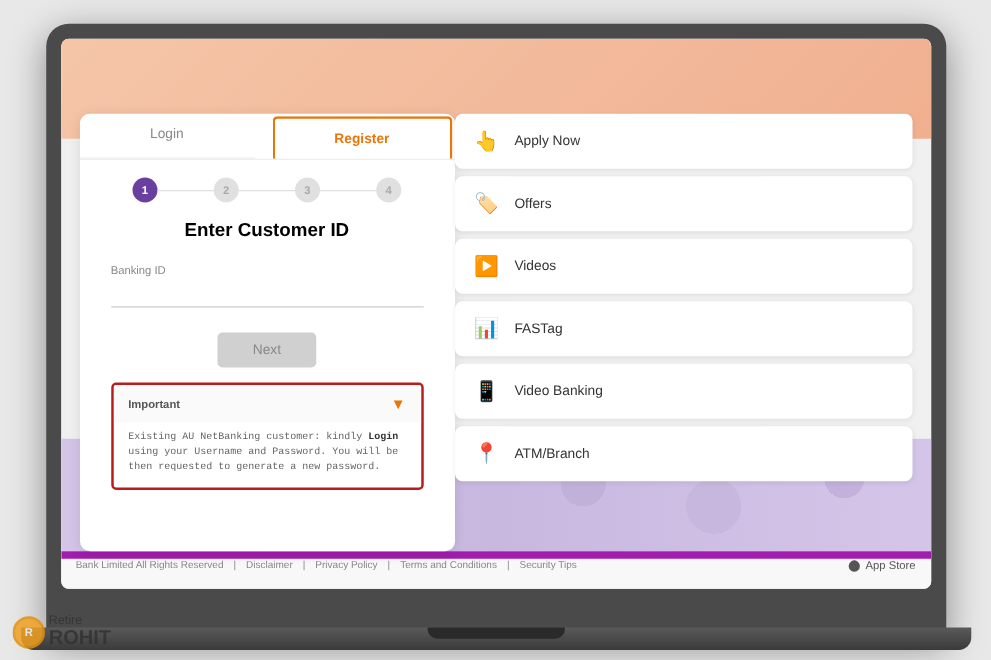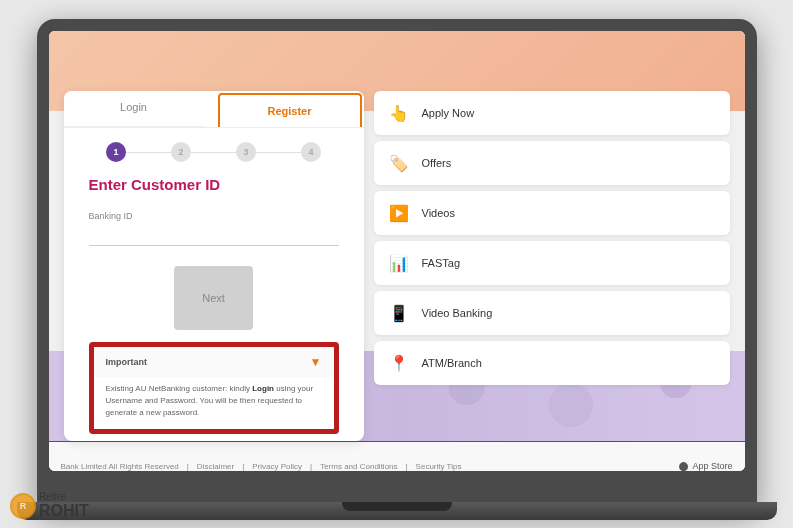--- a/index.html
+++ b/index.html
@@ -73,26 +73,26 @@
                   radial-gradient(circle at 60% 40%, #b8a8d0 18px, transparent 18px),
                   radial-gradient(circle at 75% 60%, #c0b0d8 22px, transparent 22px),
                   radial-gradient(circle at 90% 35%, #b8a0d0 16px, transparent 16px);
     }
 
     
     .footer-bar {
       width: 100%;
       height: 30px;
       background: #f8f8f8;
-      border-top: 1px solid #a21caf;
+      border-top: 6px solid #a21caf;
       position: absolute;
       bottom: 0;
       left: 0;
       display: flex;
-      align-items: flex-end;
+      align-items: flex-start;
       justify-content: space-between;
       padding: 0 12px;
       font-size: 8px;
       color: #888;
     }
 
     .footer-left {
       display: flex;
       gap: 8px;
     }
@@ -111,21 +111,20 @@
     }
 
     
     .main-content {
       position: absolute;
       top: 60px;
       left: 15px;
       right: 15px;
       bottom: 30px;
       display: flex;
-      gap: 10px;
     }
 
     
     .left-panel {
       flex: 0 0 300px;
       background: white;
       border-radius: 8px;
       overflow: hidden;
       box-shadow: 0 2px 10px rgba(0,0,0,0.1);
     }
@@ -198,23 +197,24 @@
       background: #e0e0e0;
       max-width: 45px;
     }
 
     
     .form-area {
       padding: 0 25px 15px 25px;
     }
 
     .form-title {
+      text-align: center;
       font-size: 15px;
       font-weight: bold;
-      color: #be185d;
+      color: #000000;
       margin-bottom: 18px;
     }
 
     .form-label {
       font-size: 9px;
       color: #888;
       margin-bottom: 4px;
       display: block;
     }
 
@@ -226,33 +226,33 @@
       font-size: 11px;
       padding: 4px 0;
       color: #333;
       background: transparent;
       margin-bottom: 20px;
     }
 
     .next-btn {
       display: block;
       margin: 0 auto;
-      padding: 26px 28px;
+      padding: 8px 28px;
       background: #d0d0d0;
       color: #888;
       border: none;
       border-radius: 4px;
       font-size: 11px;
       cursor: pointer;
     }
 
     
     .important-section {
       margin: 12px 0 0 0;
-      border: 5px solid #b91c1c;
+      border: 2px solid #b91c1c;
       border-radius: 4px;
       overflow: hidden;
     }
 
     .important-header {
       display: flex;
       justify-content: space-between;
       align-items: center;
       padding: 8px 12px;
       background: #fafafa;
@@ -262,20 +262,21 @@
       font-size: 9px;
       font-weight: bold;
       color: #555;
     }
 
     .important-body {
       padding: 6px 12px 10px 12px;
       font-size: 8px;
       color: #666;
       line-height: 1.5;
+      font-family: Liberation Mono, monospace;
     }
 
     .important-body strong {
       color: #333;
     }
 
     .chevron-icon {
       color: #e8760a;
       font-size: 12px;
     }

